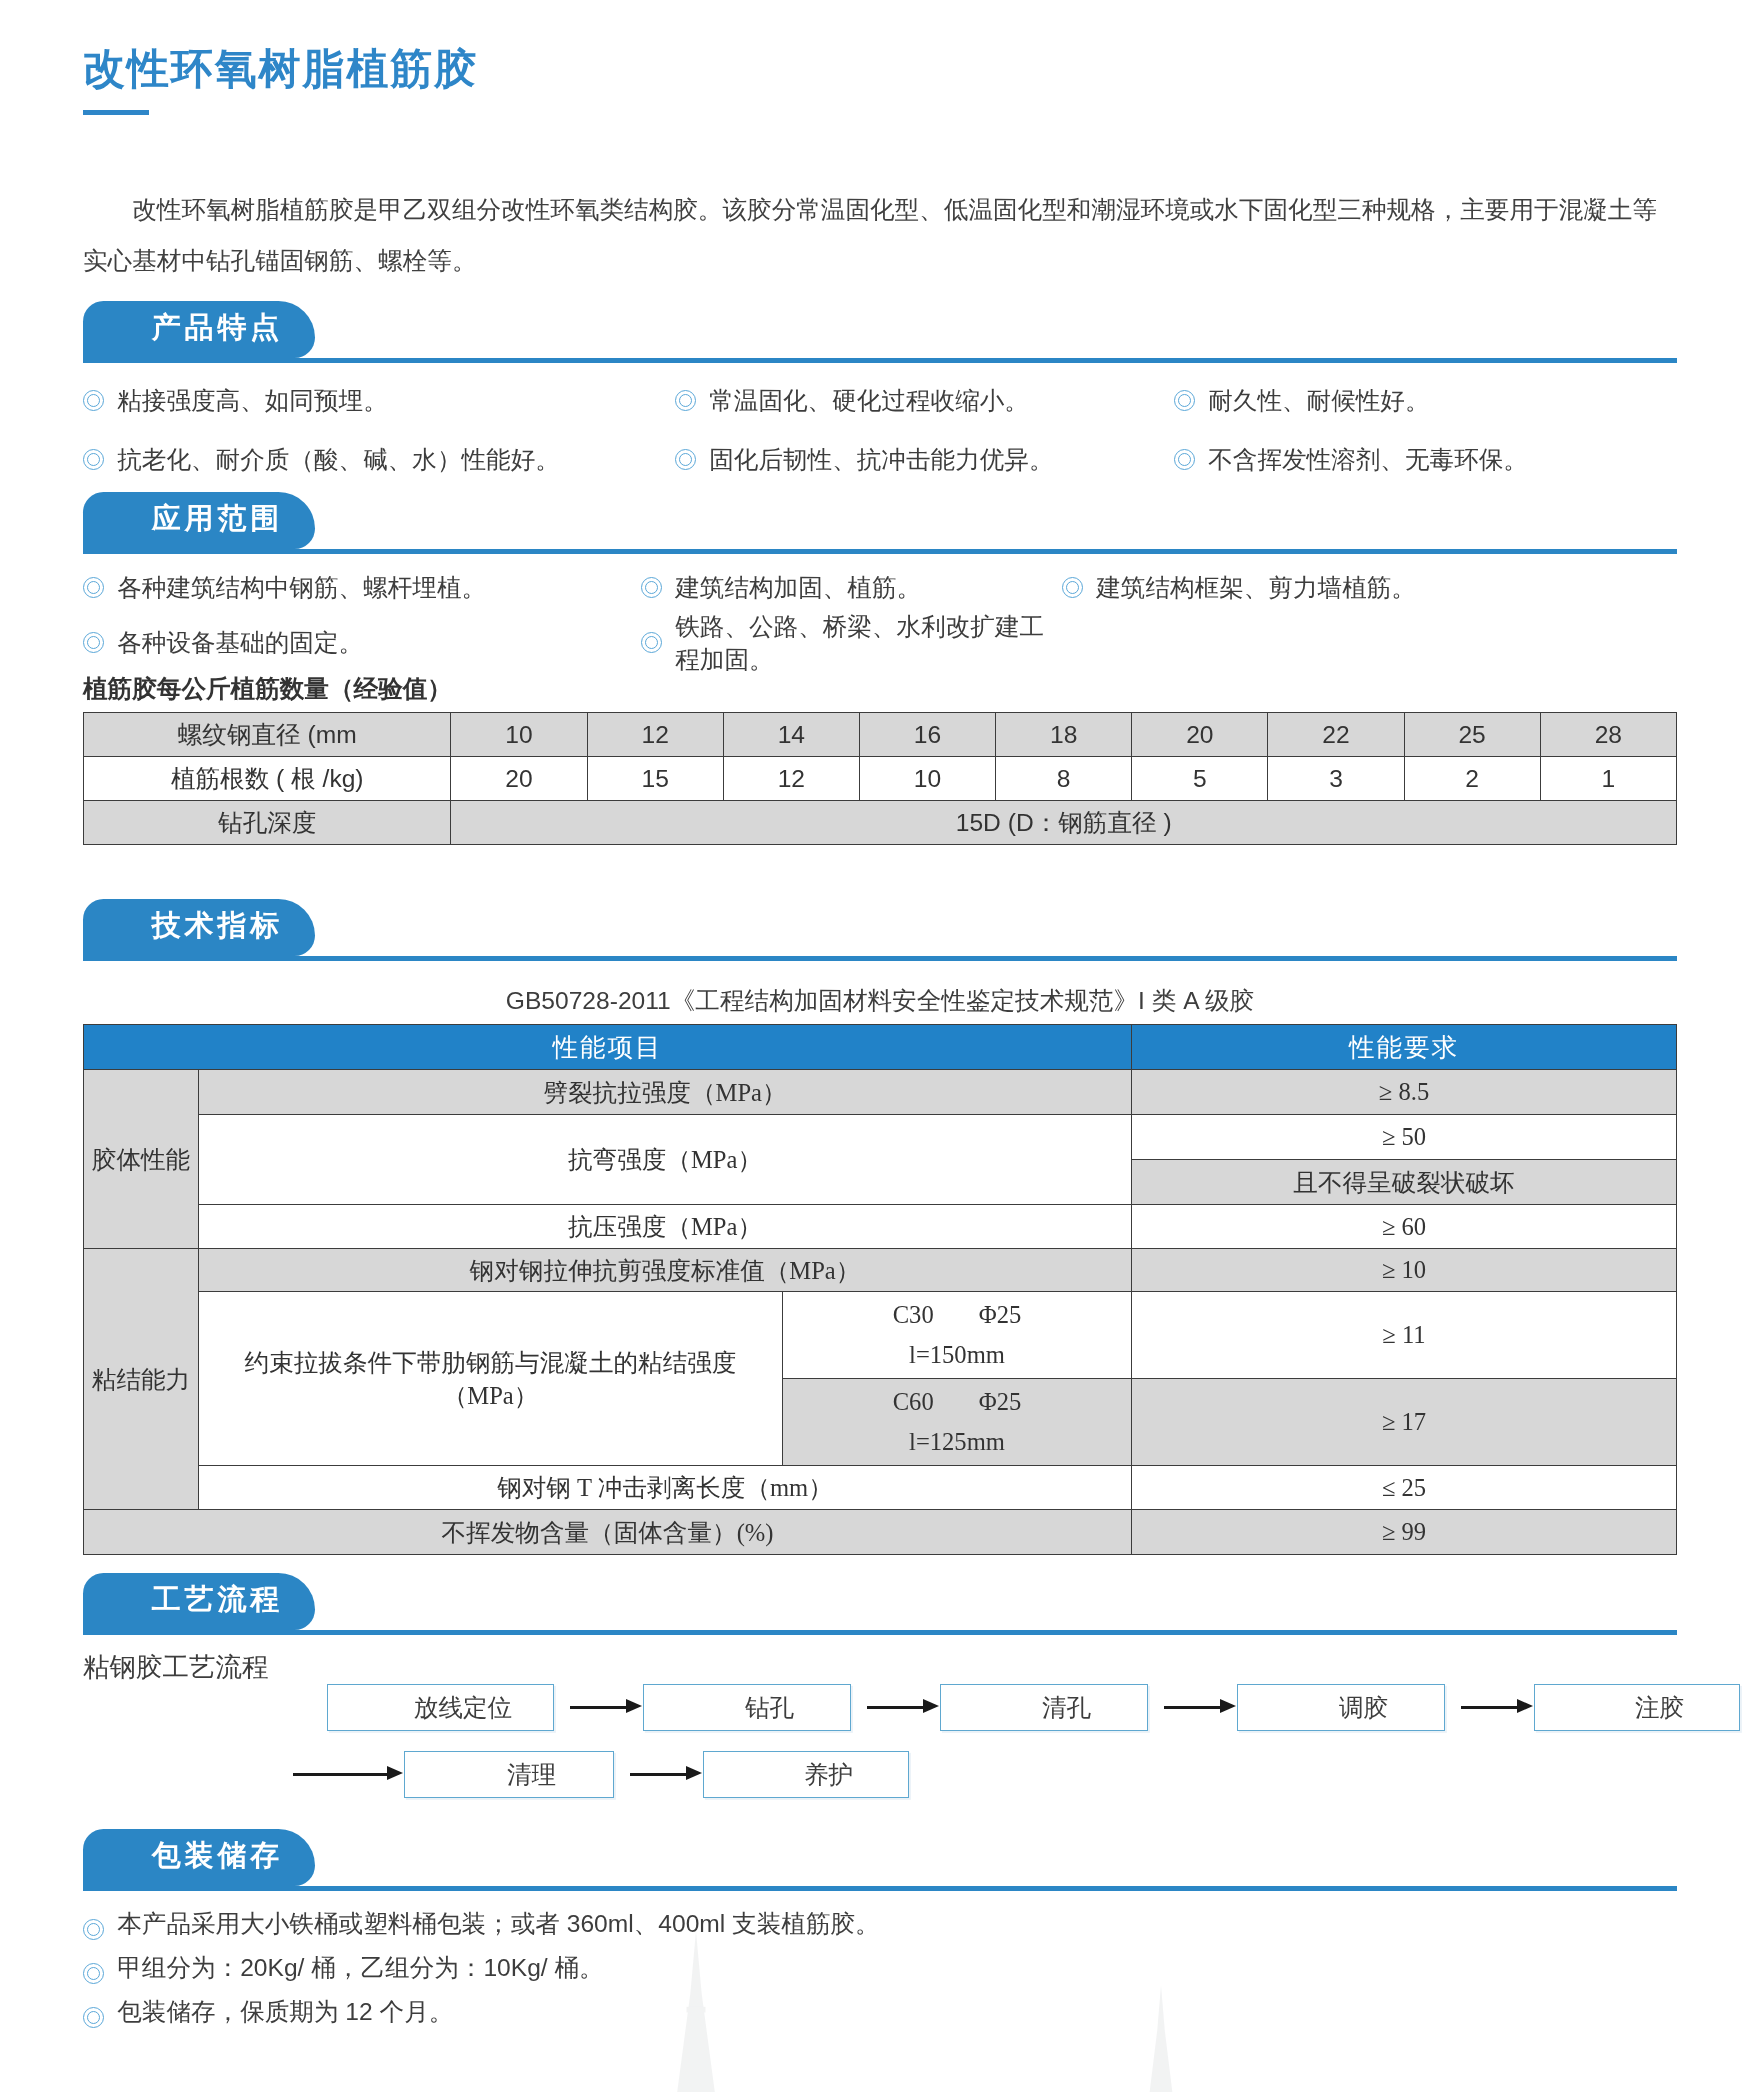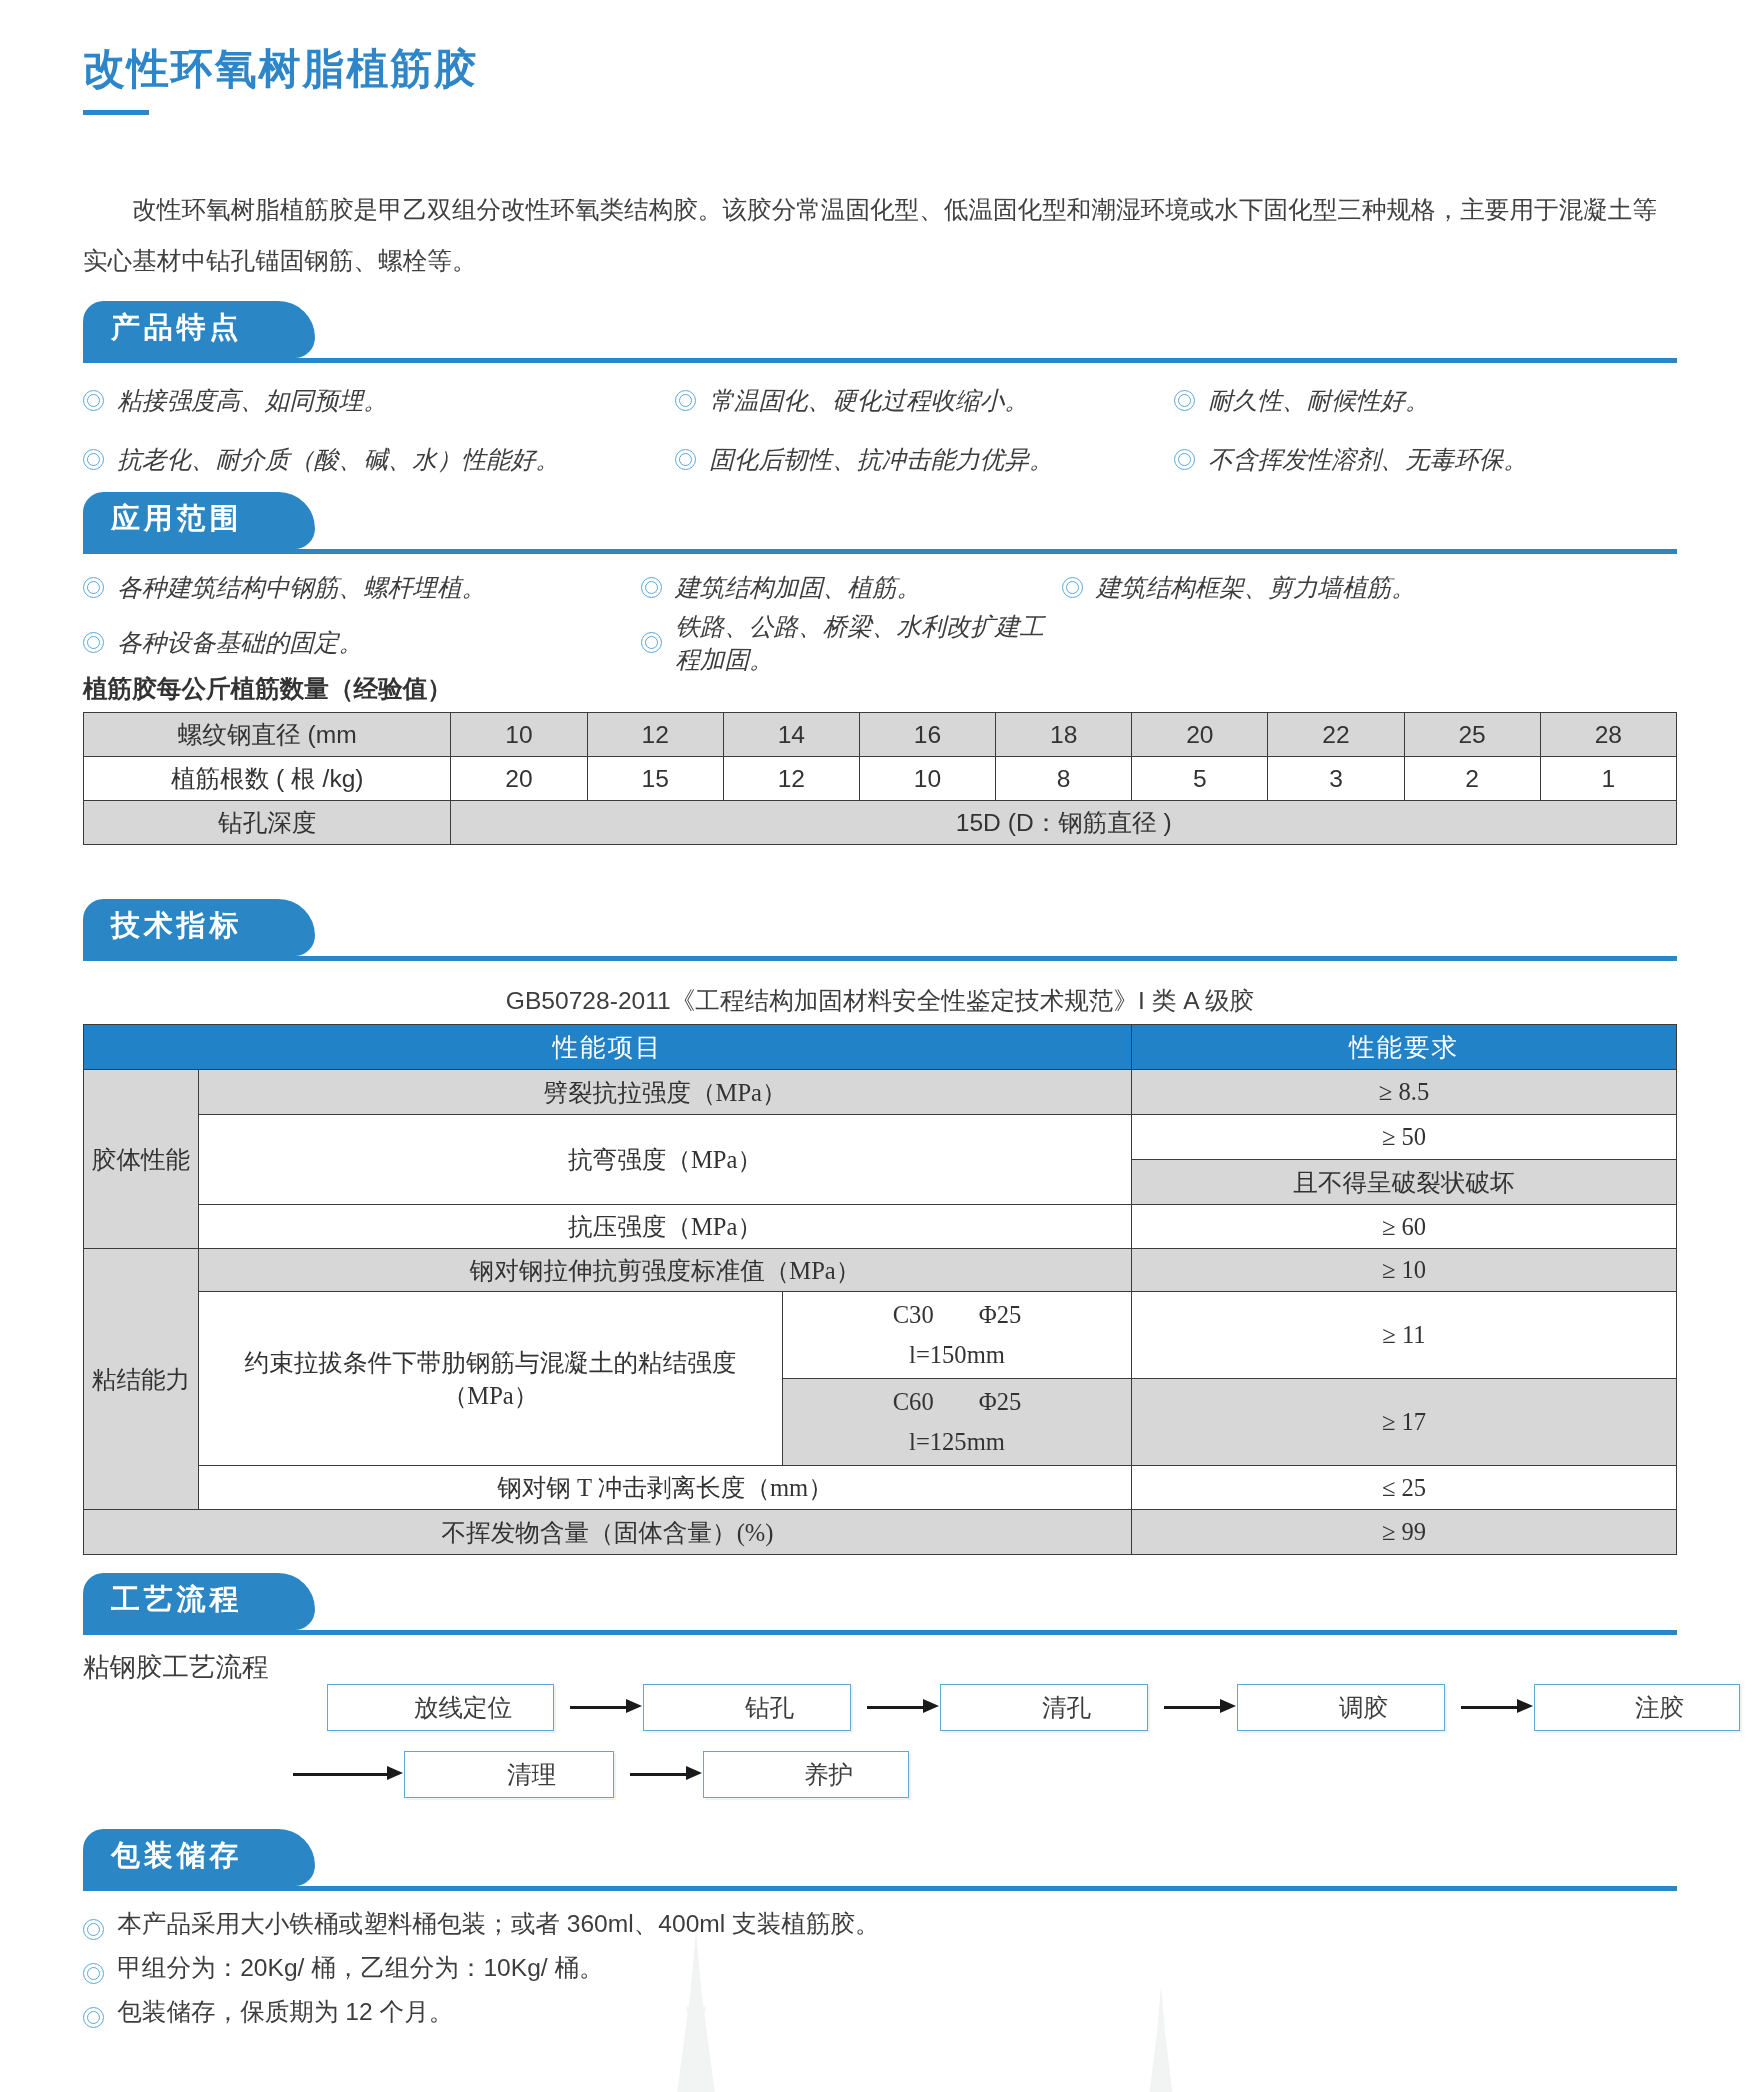--- a/index.html
+++ b/index.html
@@ -15,31 +15,31 @@
   .title{top:13.2px;font-size:42px;font-weight:bold;color:#2e86c8;letter-spacing:1.9px;}
   .title-dash{top:110px;width:66px;height:4.7px;background:#2e86c8;}
   .intro{top:159px;font-size:24.6px;line-height:51px;color:#404040;text-indent:2em;}
 
   
   .sec-head{height:62px;}
   .sec-head .rule{position:absolute;left:0;right:0;bottom:0;height:4.7px;background:#2b86c5;}
   .sec-head .badge{
     position:absolute;left:0;bottom:4.7px;height:57px;min-width:232px;box-sizing:border-box;
     background:#2b86c5;color:#ffffff;font-size:29px;font-weight:bold;letter-spacing:3.8px;
-    display:flex;align-items:center;justify-content:flex-start;padding:0 32px 3.8px 28px;
+    display:flex;align-items:center;justify-content:flex-end;padding:0 32px 3.8px 28px;
     border-radius:24.6px 44px 24.6px 0;
   }
   .head-features{top:301px;}
   .head-apps{top:492px;}
   .head-tech{top:899px;}
   .head-process{top:1573px;}
   .head-storage{top:1829px;}
 
   
-  .grid3{display:grid;grid-auto-flow:column;font-style:italic;}
+  .grid3{display:grid;grid-auto-flow:column;}
   .feat-grid{top:371px;grid-template-columns:592px 499px 1fr;grid-template-rows:repeat(2,59px);}
   .app-grid{top:560px;grid-template-columns:558px 421px 1fr;grid-template-rows:repeat(2,55px);}
   .li{display:flex;align-items:center;gap:13.2px;font-size:24.6px;color:#3d3d3d;}
   .bullet{flex:0 0 auto;width:19px;height:19px;border:1.9px solid #5aa7d8;border-radius:50%;position:relative;}
   .bullet::after{content:"";position:absolute;inset:2.8px;border:1.9px solid #5aa7d8;border-radius:50%;}
 
   
   .rebar-title{top:672px;font-size:24.6px;font-weight:bold;color:#333;}
   .rebar-wrap{top:712px;}
   table{border-collapse:collapse;table-layout:fixed;width:1594px;}

